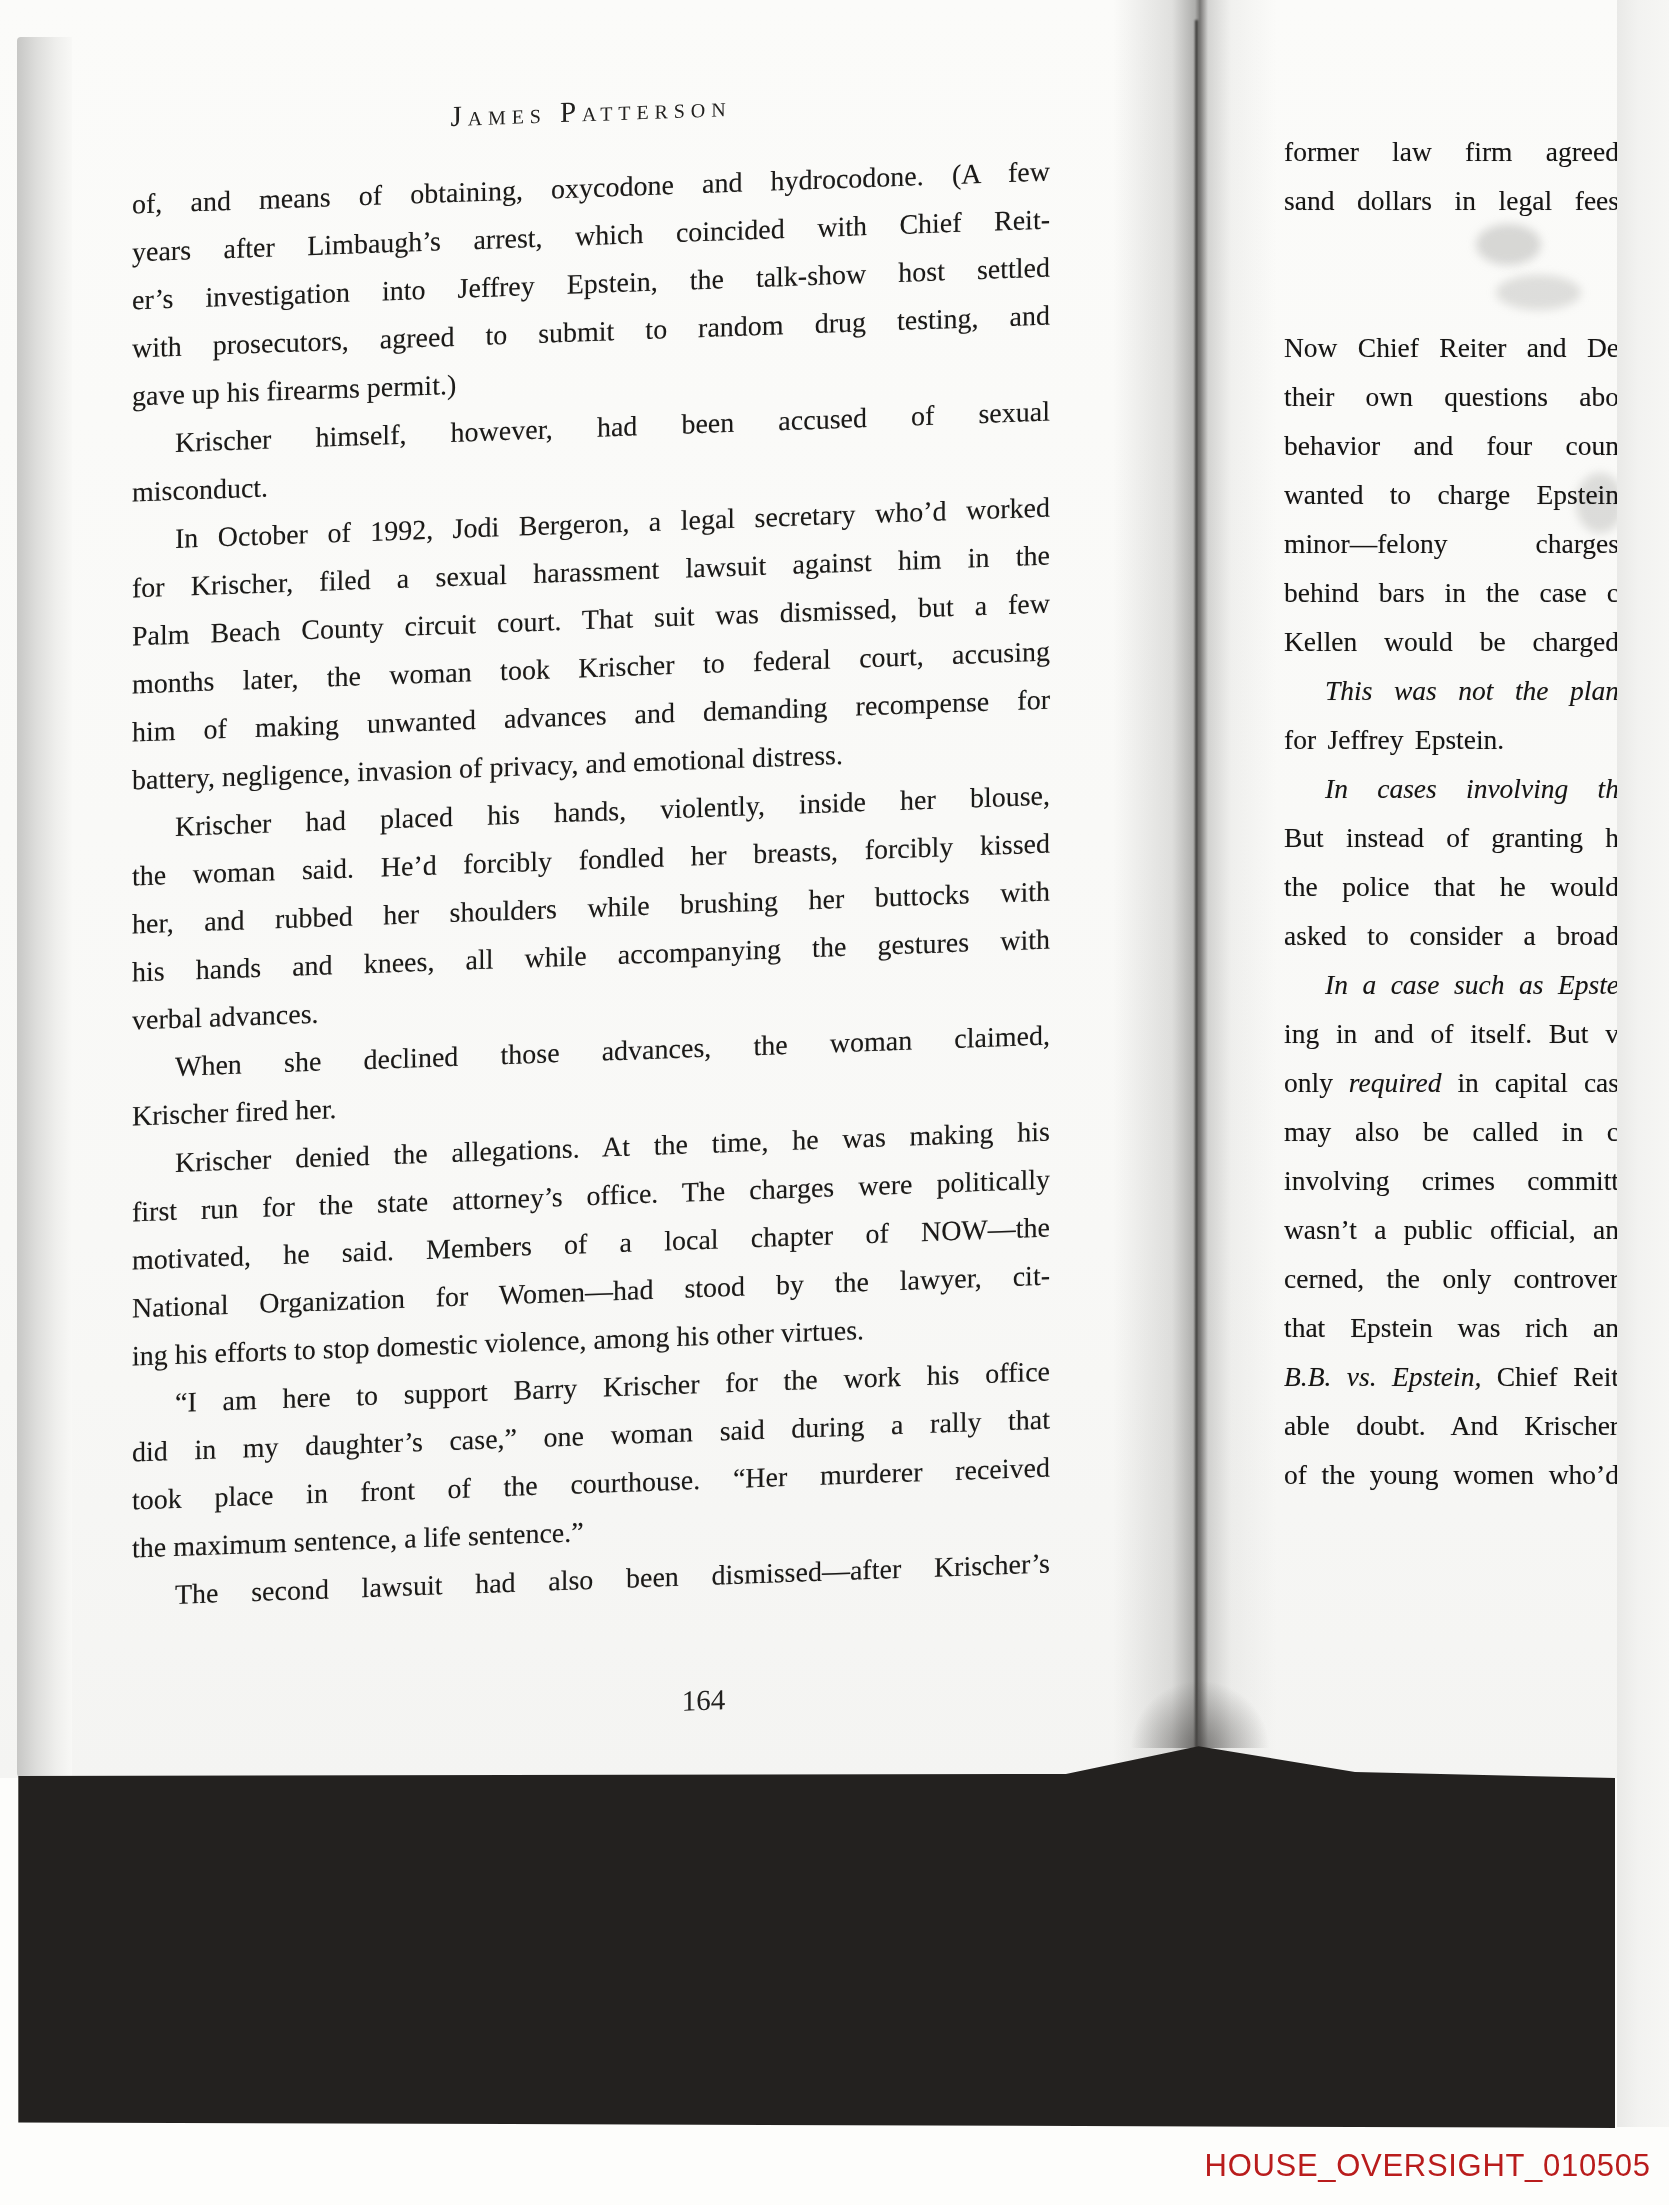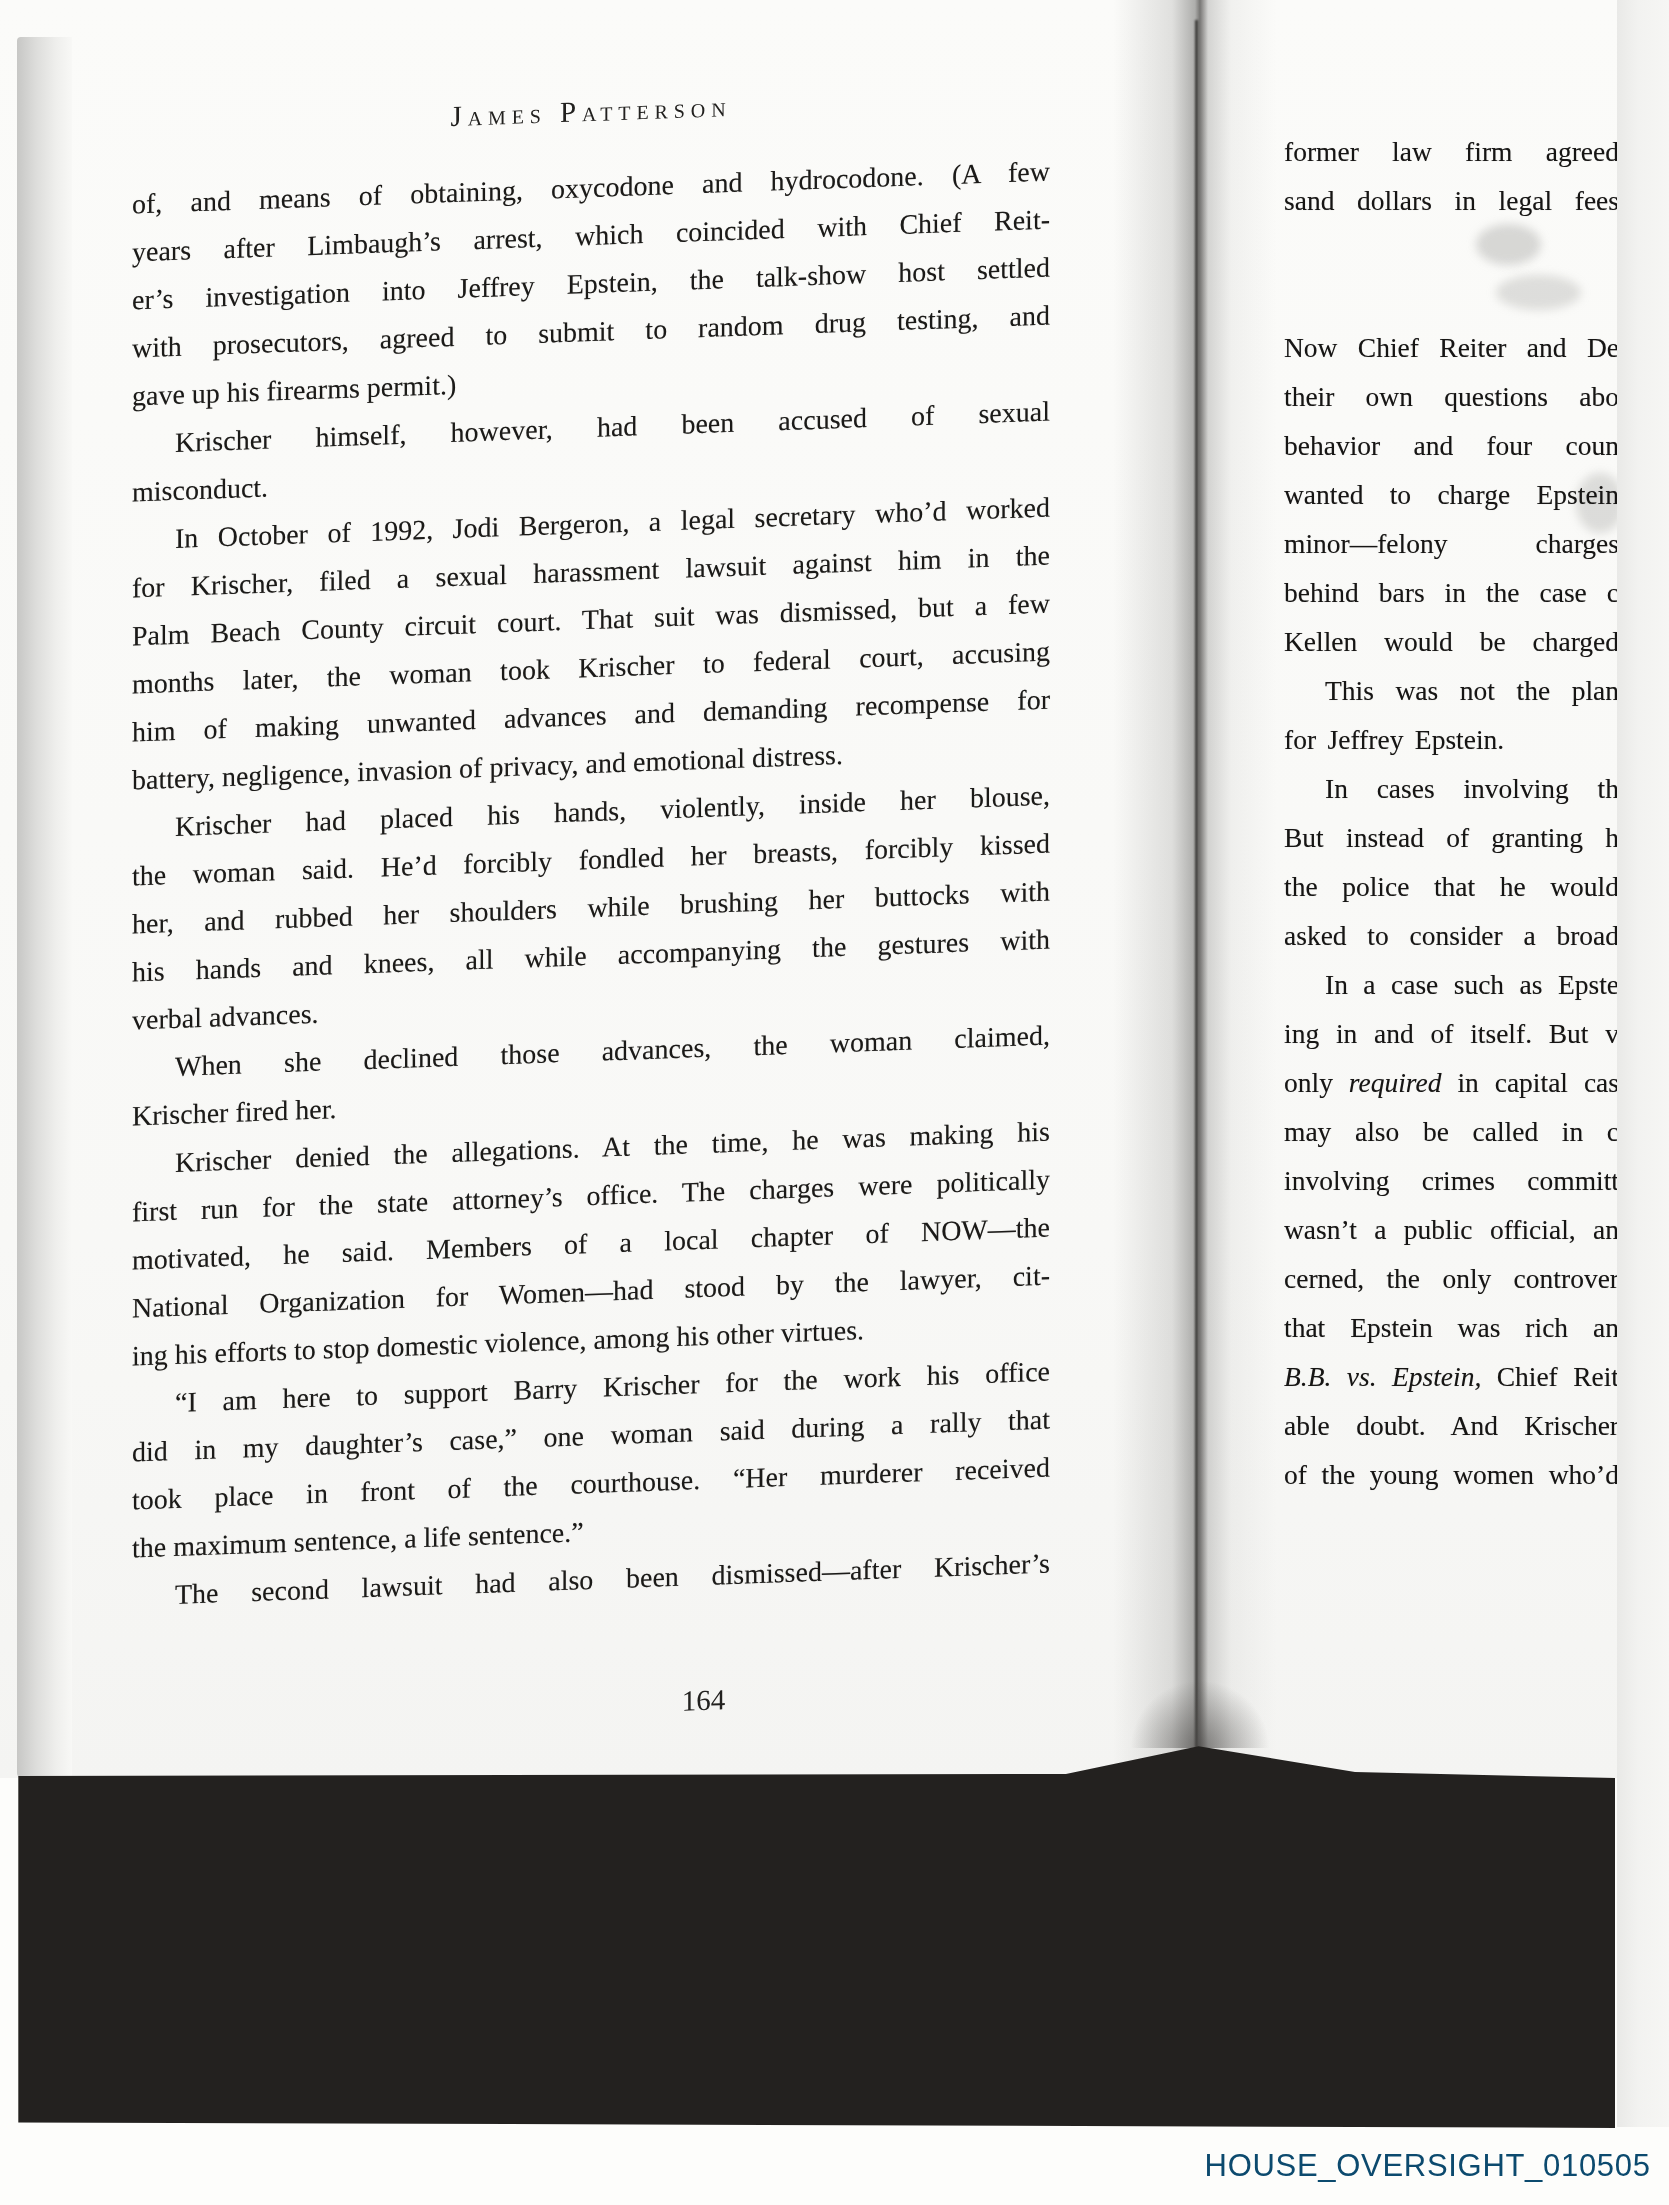--- a/index.html
+++ b/index.html
@@ -83,33 +83,33 @@
     height:48px; line-height:48px; font-size:28px;
     text-align:justify; text-align-last:justify;
     text-shadow:0 0 0.7px rgba(25,23,21,0.35);
   }
   .right-page-text .bline {
     height:49px; line-height:49px; font-size:27.5px;
     white-space:nowrap; word-spacing:4.6px;
   }
   .bline.noj { text-align:left; text-align-last:left; }
   .bline.ind { padding-left:43px; }
-  .right-page-text .bline.ind { padding-left:41px; }
+  .right-page-text .bline.ind { padding-left:41px;font-style:italic; }
   .it { font-style:italic; }
 
   
   .smudge { position:absolute; border-radius:50%; filter:blur(4.6px); z-index:2; }
   .smudge.s1 { left:1476px; top:224px; width:65px; height:41px; background:rgba(150,150,146,0.35); }
   .smudge.s2 { left:1496px; top:275px; width:85px; height:35px; background:rgba(155,155,151,0.30); }
   .smudge.s3 { left:1576px; top:473px; width:48px; height:60px; background:rgba(145,145,141,0.28); }
 
   
   .bates-stamp {
     position:absolute; right:18.3px; top:2148px;
-    font-family:"Liberation Sans", sans-serif; font-size:31px; color:#0c4a6e;
+    font-family:"Liberation Sans", sans-serif; font-size:31px; color:#b91c1c;
     letter-spacing:0.7px; z-index:7;margin-left:46px;
   }
 </style>
 </head>
 <body>
 
 <div class="layer page-area"></div>
 <div class="layer page-edge-left"></div>
 <div class="layer gutter"></div>
 <div class="layer gutter-line"></div>

